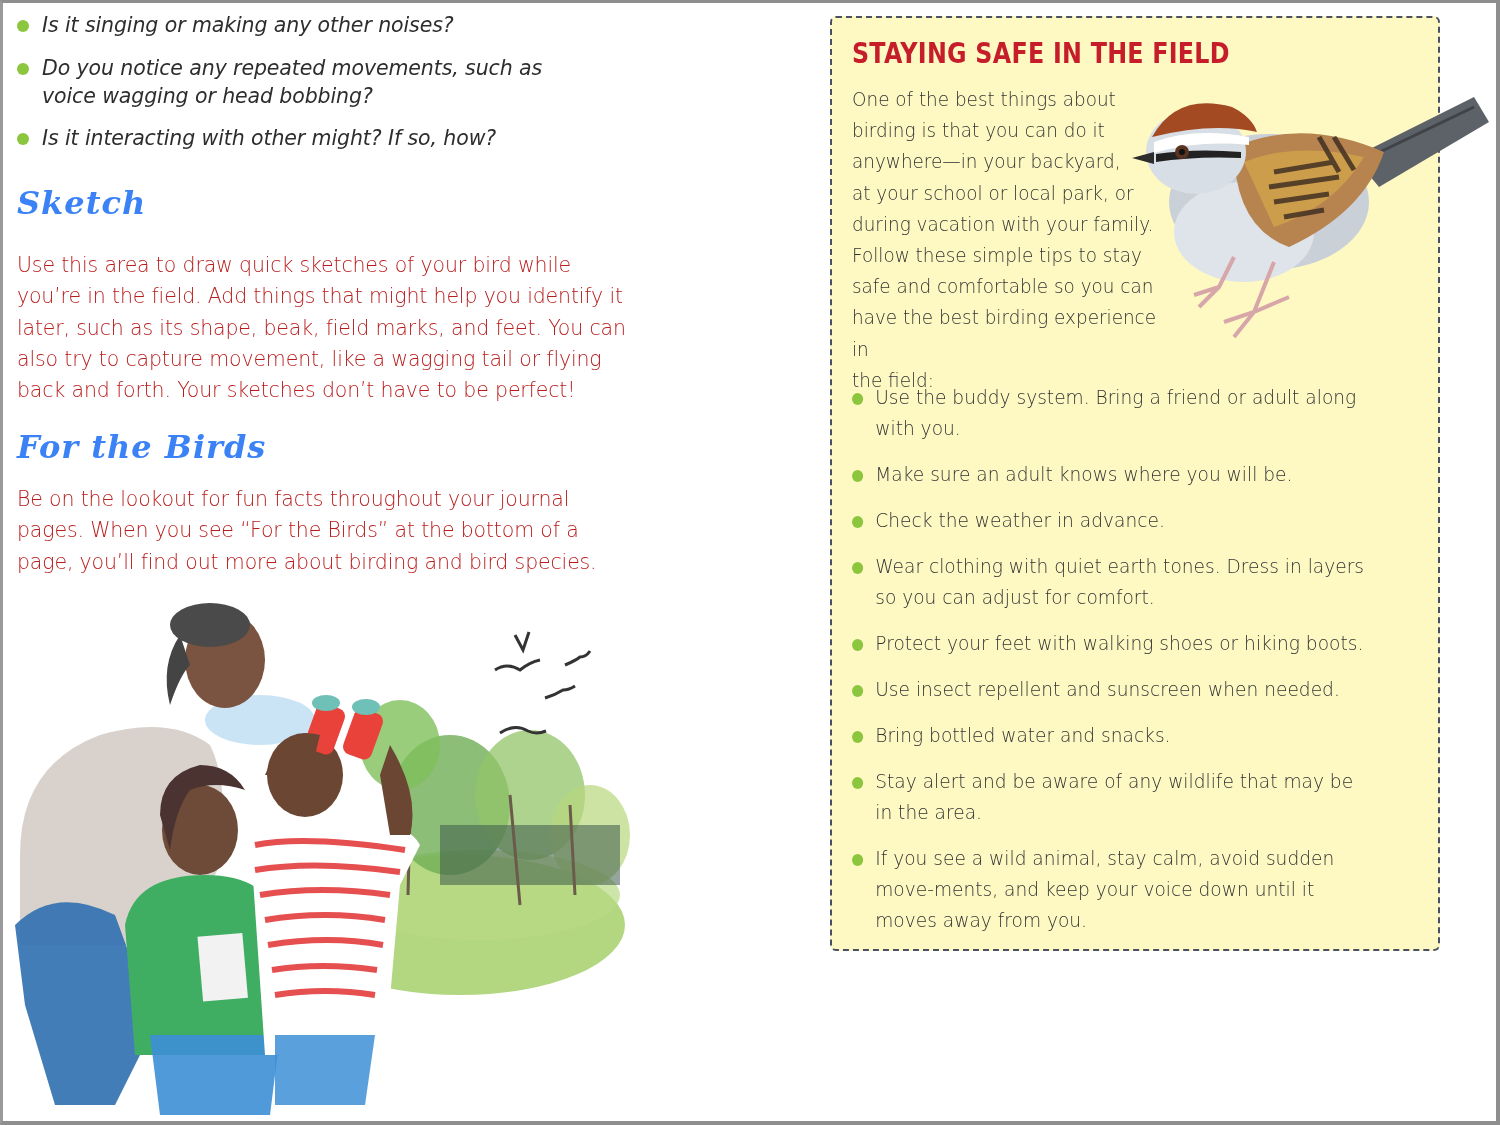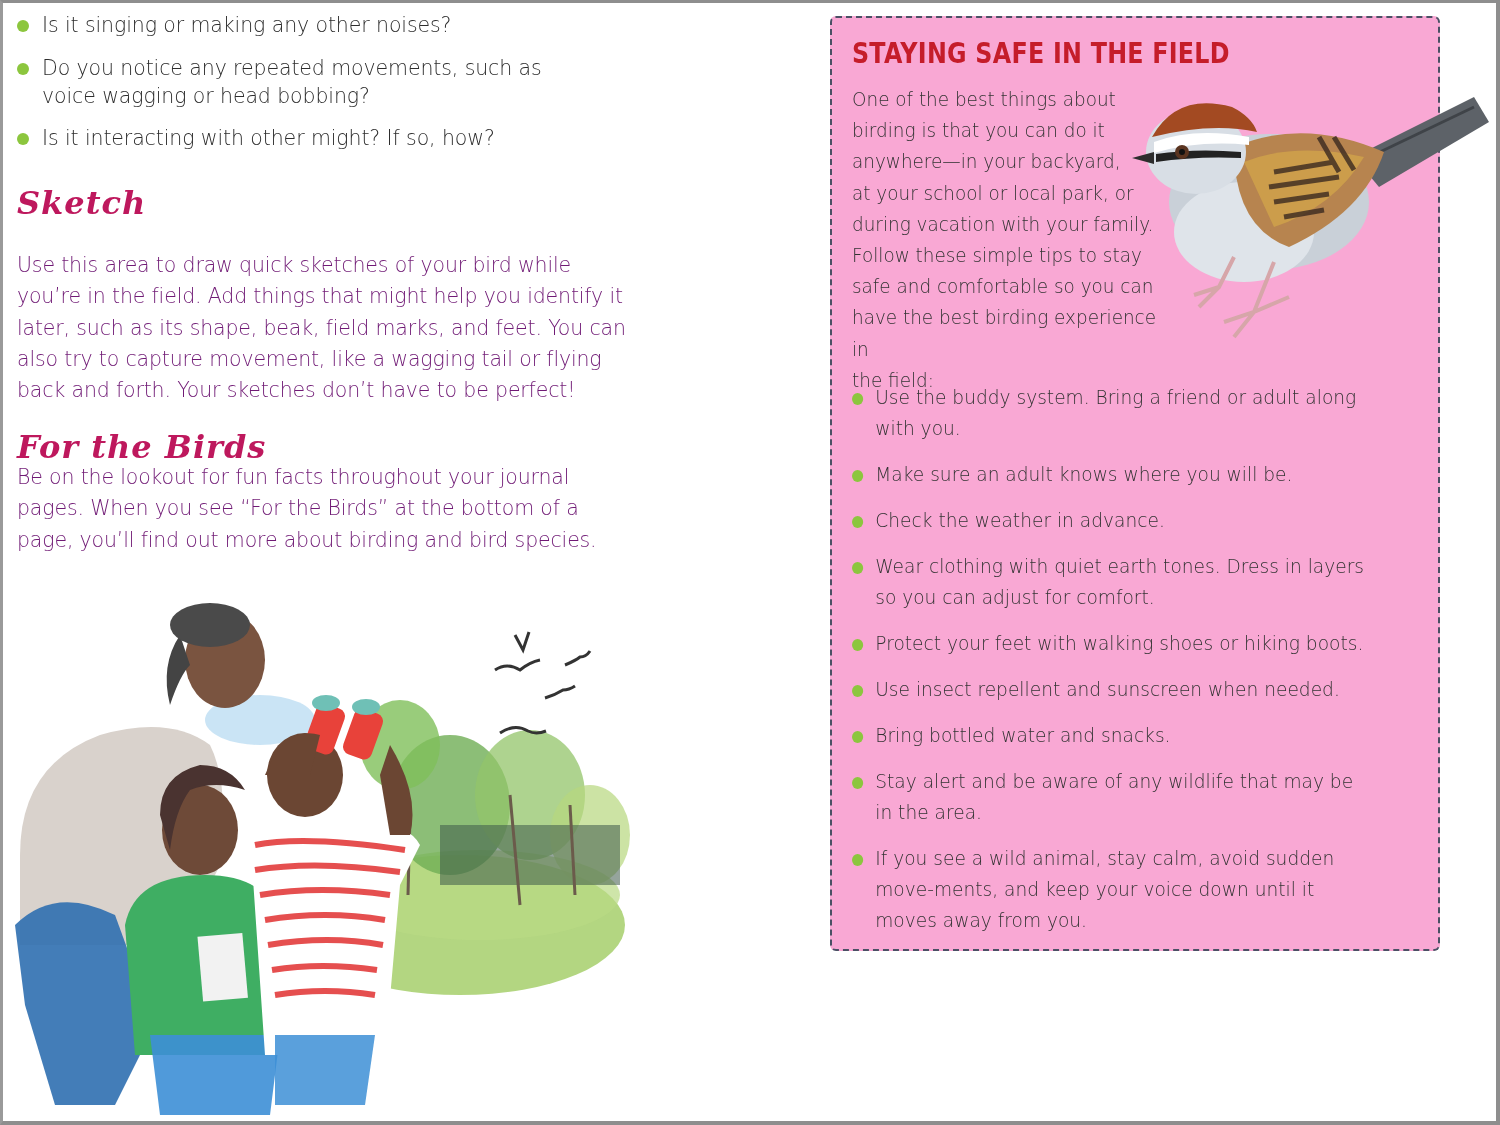--- a/index.html
+++ b/index.html
@@ -28,47 +28,47 @@
       font-size: 20.5px; line-height: 28px; letter-spacing: -0.1px;
       font-weight: 300; color: #2d2d2d;
     }
     .q-list li .dot {
       position: absolute; left: 0; top: 9px; width: 12px; height: 12px;
       border-radius: 50%; background: #8cc63e;
     }
     .q-list li.q1 { top: 0; position: absolute; }
     .q-list li.q2 { top: 43px; position: absolute; }
     .q-list li.q3 { top: 113px; position: absolute; }
-    .q-list li .txt { display: block; }
+    .q-list li .txt { display: block; font-style: italic; }
 
     .script-heading {
       position: absolute; left: 0;
       font-family: "DejaVu Serif", serif;
       font-style: italic;
-      color: #be185d;
+      color: #3b82f6;
       font-size: 32px; letter-spacing: 1px;
     }
     .h-sketch { top: 184px; }
     .h-birds { top: 428px; font-style: italic; }
 
     .body-para {
       position: absolute; left: 0; width: 615px;
       font-size: 20.5px; line-height: 31.3px; font-weight: 300;
-      color: #701a75; letter-spacing: -0.15px;
+      color: #b91c1c; letter-spacing: -0.15px;
     }
     .p-sketch { top: 250px; }
-    .p-birds { top: 462px; }
+    .p-birds { top: 484px; }
 
     
     .illustration { position: absolute; left: 10px; top: 595px; width: 630px; height: 520px; }
 
     
     .safety-box {
       position: absolute; left: 830px; top: 16px; width: 610px; height: 935px;
-      background: #f9a8d4;
+      background: #fef9c3;
       border: 2.5px dashed #4a5064;
       border-radius: 6px;
     }
     .box-title {
       position: absolute; left: 20px; top: 18px;
       font-family: "DejaVu Sans", sans-serif;
       font-weight: bold; font-size: 29px; letter-spacing: 0.3px;
       color: #c51d2a;
       transform: scaleX(0.82); transform-origin: left center;
     }

